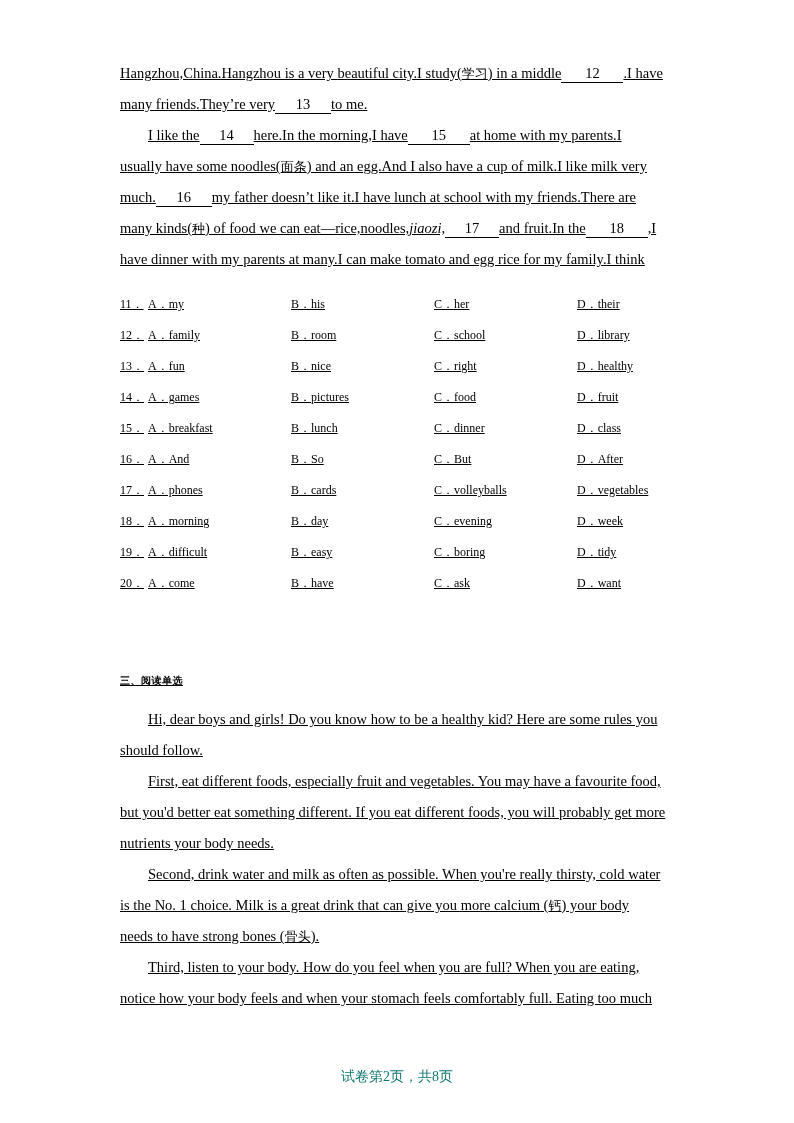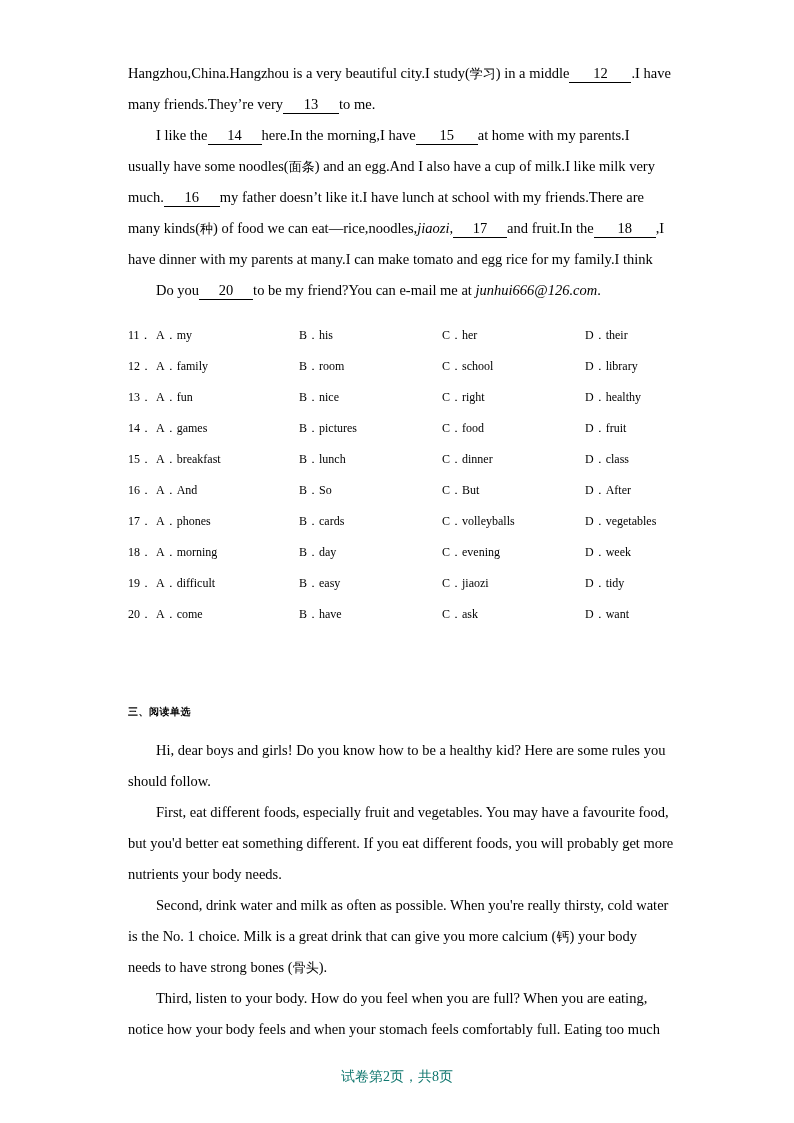--- a/index.html
+++ b/index.html
@@ -18,23 +18,24 @@
 
   .page {
     position: absolute;
     left: 0; top: 0;
     width: 794px;
     height: 1123px;
   }
 
   .content {
     position: absolute;
-    left: 128px;
+    left: 120px;
     top: 58px;
     width: 531px;
+    text-decoration: underline;
   }
 
   
   .passage-block { margin: 0; }
 
   .pline {
     font-size: 14.5px;
     line-height: 31px;
     text-align: justify;
     text-justify: inter-word;
@@ -128,21 +129,20 @@
   <div class="content">
 
     <div class="passage-block" id="cloze-passage">
         <div class="pline"><span>Hangzhou,China.Hangzhou is a very beautiful city.I study(</span><span class="cn">学习</span><span>) in a middle</span><span class="blank w1">12</span><span>.I have</span></div>
         <div class="pline"><span>many friends.They’re very</span><span class="blank w2">13</span><span>to me.</span></div>
         <div class="pline"><span class="indent"></span><span>I like the</span><span class="blank w3">14</span><span>here.In the morning,I have</span><span class="blank w1">15</span><span>at home with my parents.I</span></div>
         <div class="pline"><span>usually have some noodles(</span><span class="cn">面条</span><span>) and an egg.And I also have a cup of milk.I like milk very</span></div>
         <div class="pline"><span>much.</span><span class="blank w2">16</span><span>my father doesn’t like it.I have lunch at school with my friends.There are</span></div>
         <div class="pline"><span>many kinds(</span><span class="cn">种</span><span>) of food we can eat—rice,noodles,</span><span class="ital">jiaozi,</span><span class="blank w3">17</span><span>and fruit.In the</span><span class="blank w1">18</span><span>,I</span></div>
         <div class="pline"><span>have dinner with my parents at many.I can make tomato and egg rice for my family.I think</span></div>
-        <div class="pline"><span class="indent"></span><span>Do you</span><span class="blank w3">20</span><span>to be my friend?You can e‑mail me at </span><span class="ital">junhui666@126.com</span><span>.</span></div>
       </div>
 
     <div class="options" id="options-list">
         <div class="optrow">
           <span class="qnum">11．</span>
           <span class="opt c0">A．my</span>
           <span class="opt c1">B．his</span>
           <span class="opt c2">C．her</span>
           <span class="opt c3">D．their</span>
         </div>
@@ -192,21 +192,21 @@
           <span class="qnum">18．</span>
           <span class="opt c0">A．morning</span>
           <span class="opt c1">B．day</span>
           <span class="opt c2">C．evening</span>
           <span class="opt c3">D．week</span>
         </div>
         <div class="optrow">
           <span class="qnum">19．</span>
           <span class="opt c0">A．difficult</span>
           <span class="opt c1">B．easy</span>
-          <span class="opt c2">C．jiaozi</span>
+          <span class="opt c2">C．boring</span>
           <span class="opt c3">D．tidy</span>
         </div>
         <div class="optrow">
           <span class="qnum">20．</span>
           <span class="opt c0">A．come</span>
           <span class="opt c1">B．have</span>
           <span class="opt c2">C．ask</span>
           <span class="opt c3">D．want</span>
         </div>
       </div>

